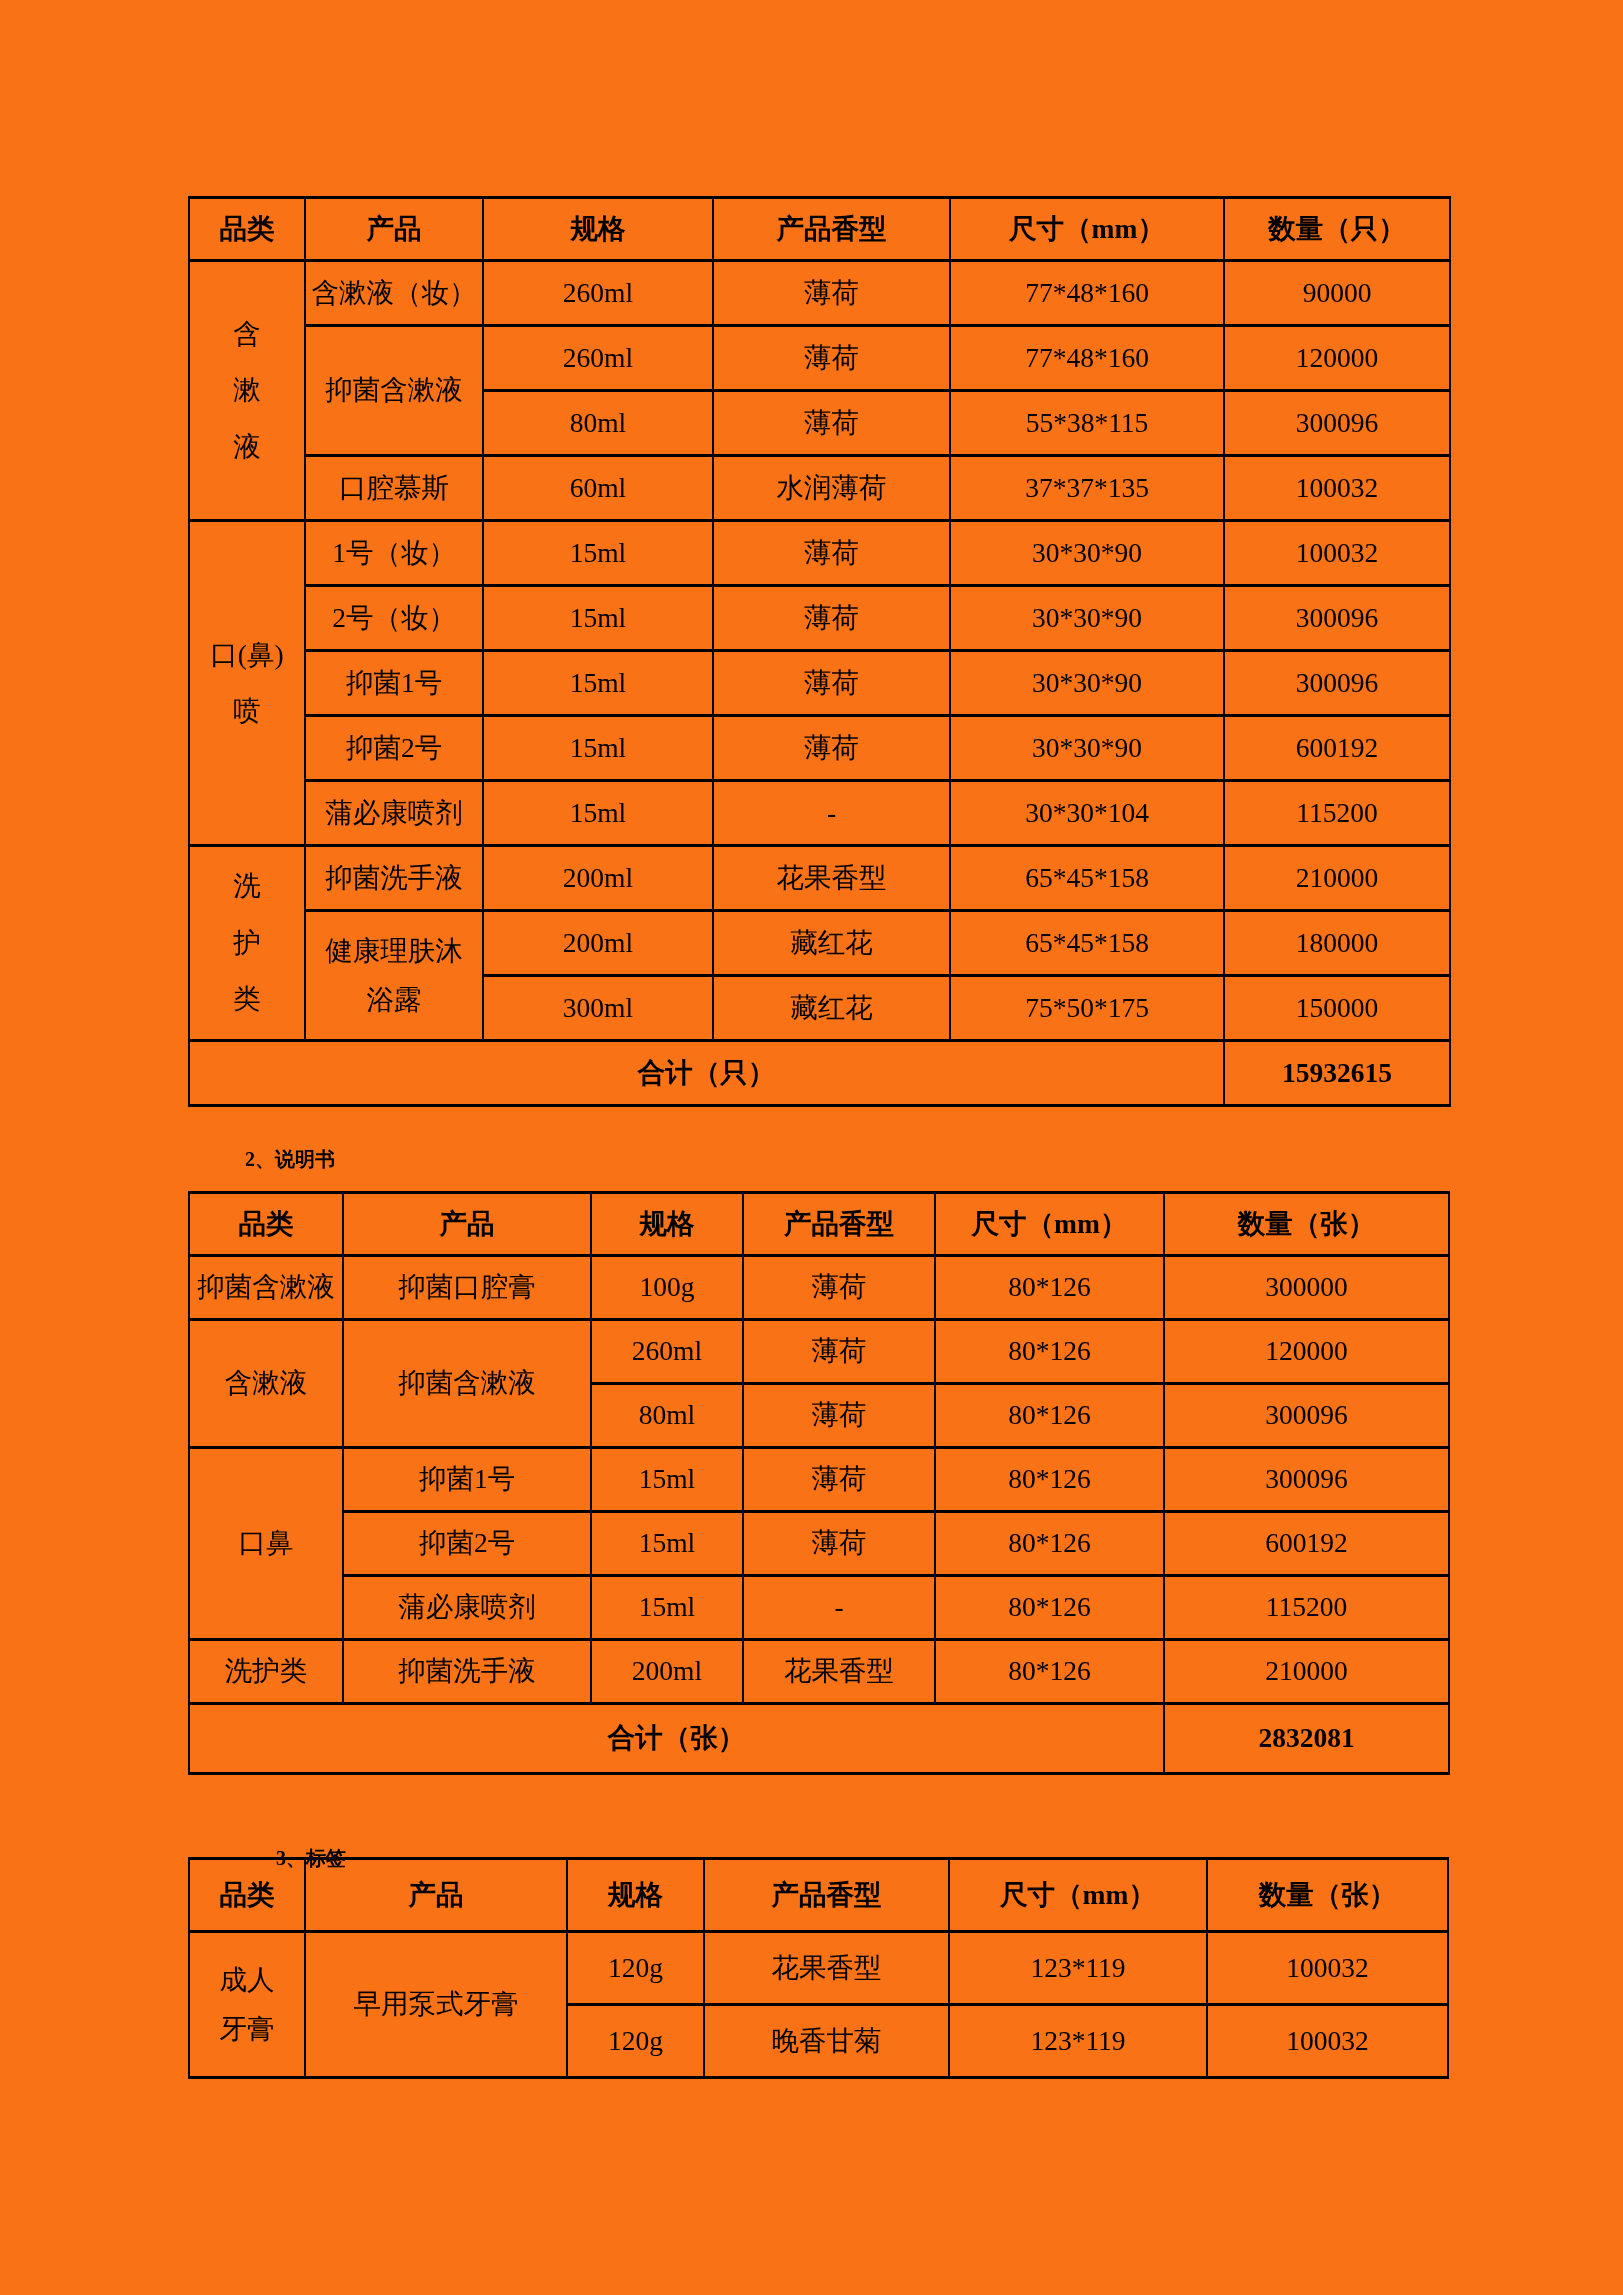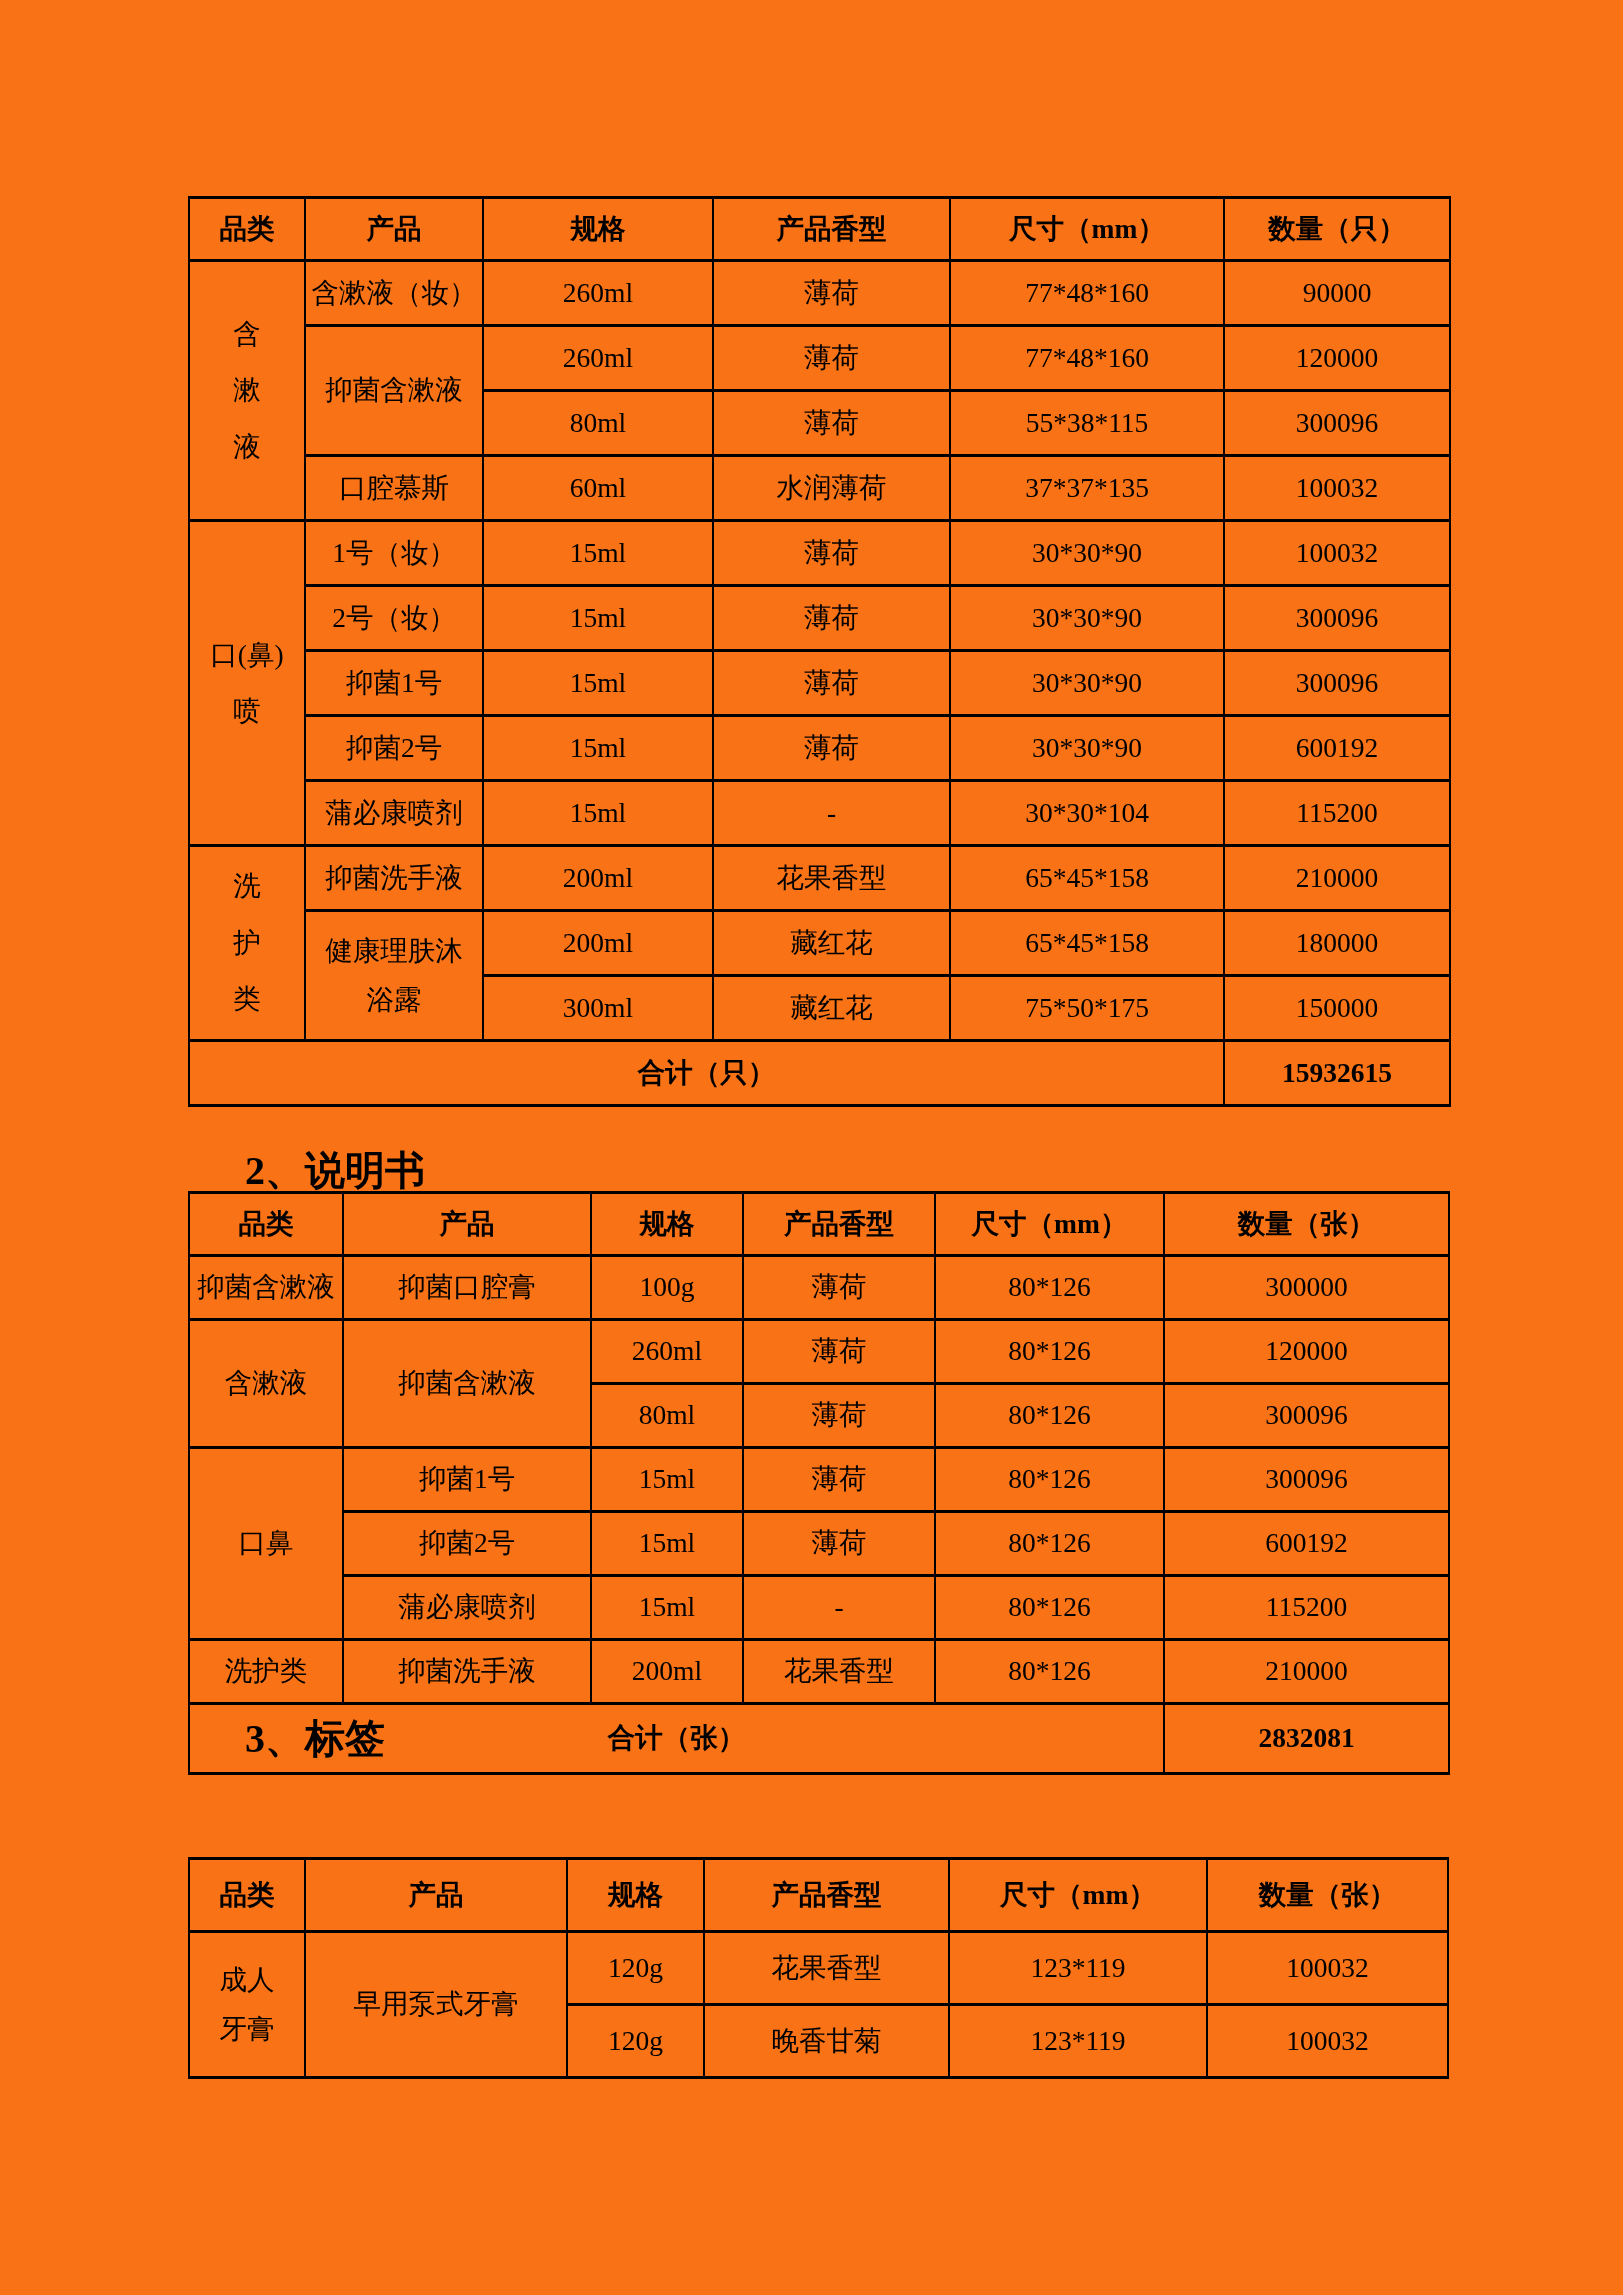--- a/index.html
+++ b/index.html
@@ -39,27 +39,27 @@
   #table1 tr.hdr-row{height:63px;}
   #table1 tr.total{height:65px;margin-top:8px;}
   #table2 tr{height:64px;}
   #table2 tr.hdr-row{height:63px;}
   #table2 tr.total{height:70px;}
   #table3 tr{height:73px;}
   #table3 tr.hdr-row{height:73px;}
   .section-heading{
     position:absolute;
     left:245px;
-    font-size:40px;
+    font-size:20px;
     font-weight:bold;
     line-height:1.2;
     white-space:nowrap;
   }
   #heading2{top:1147px;}
-  #heading3{top:1715px;}
+  #heading3{top:1846px;margin-left:31px;}
 </style>
 </head>
 <body>
 
 <div class="page">
 
   <table class="doc-table" id="table1">
     <colgroup>
       <col style="width:116px">
         <col style="width:178px">

